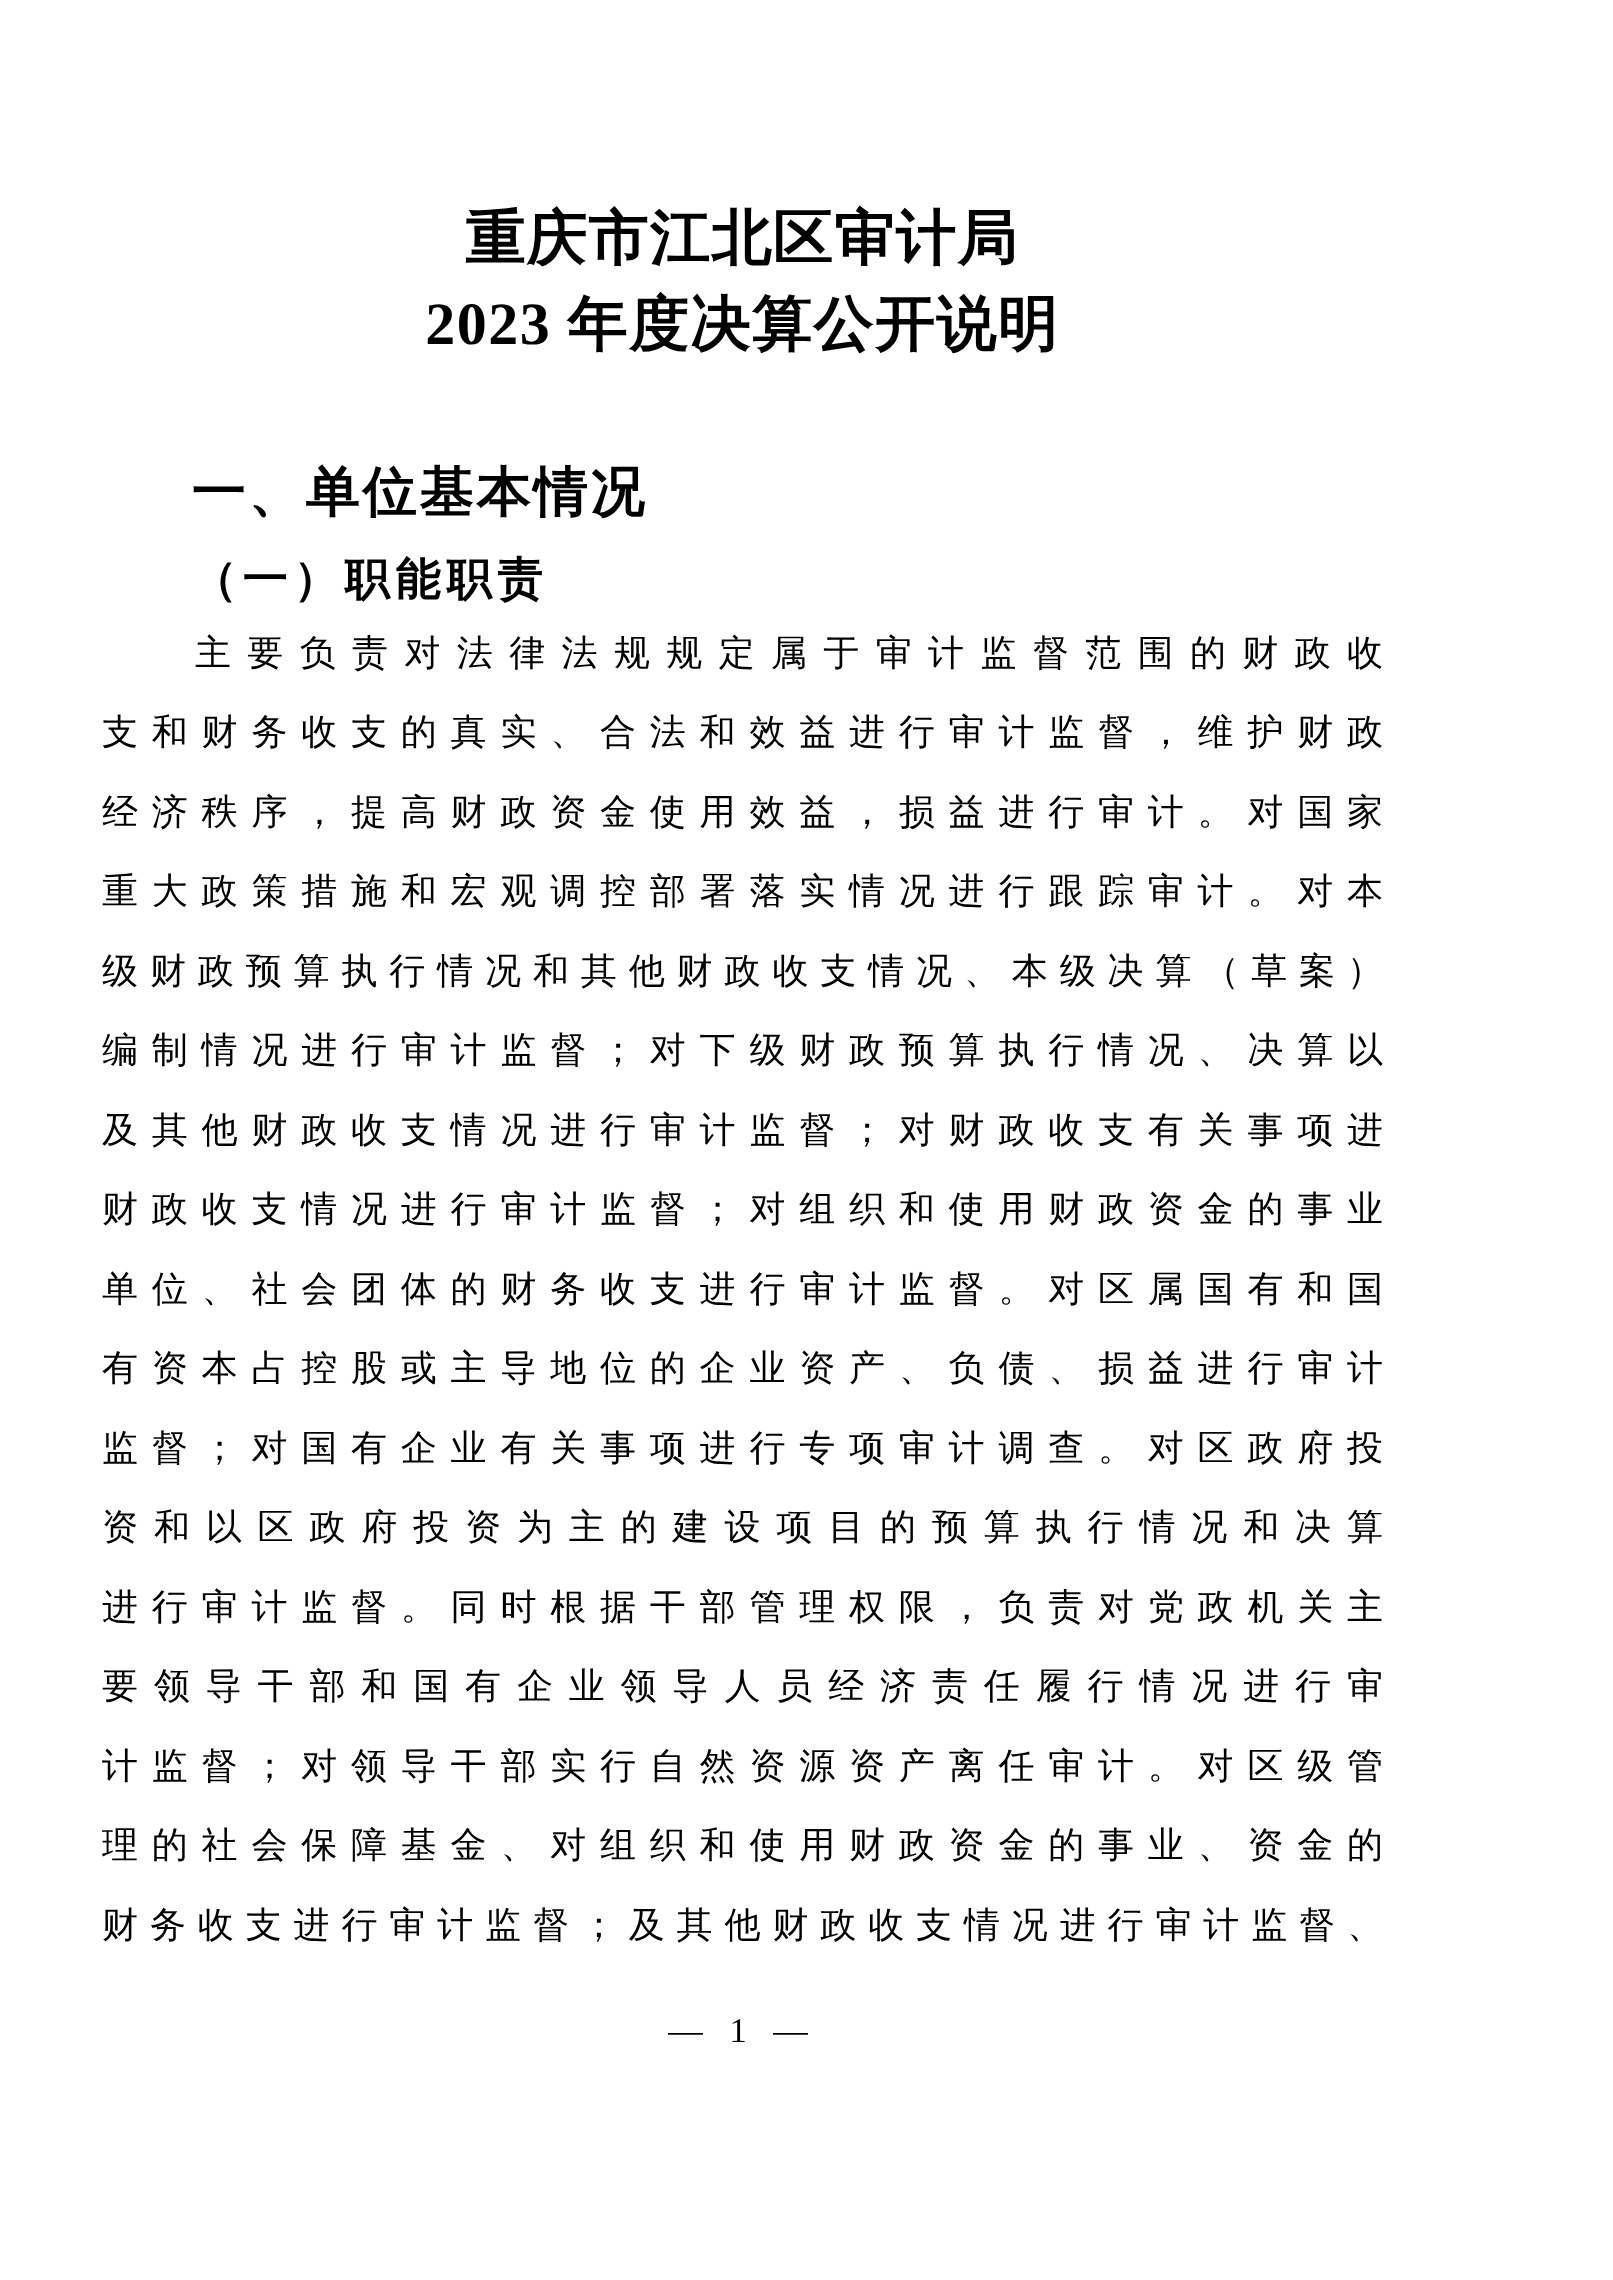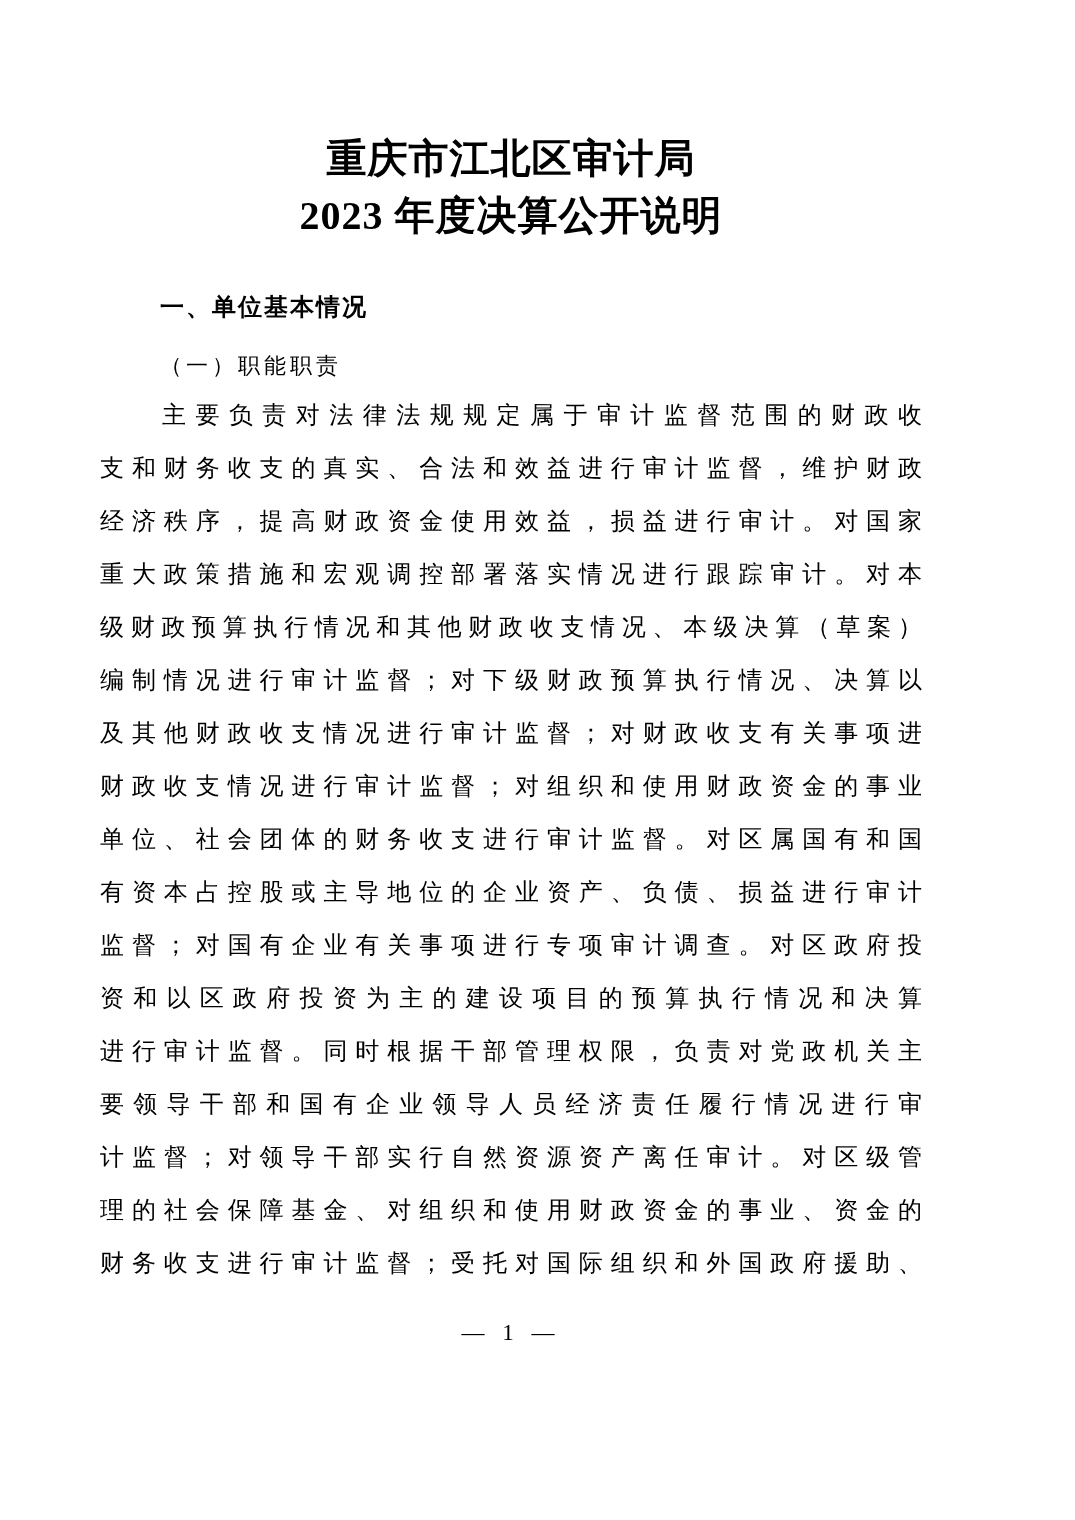--- a/index.html
+++ b/index.html
@@ -7,46 +7,46 @@
     padding: 0;
     background: #ffffff;
   }
   .page {
     position: relative;
     width: 1075px;
     height: 1520px;
     background: #ffffff;
     color: #000000;
     box-sizing: border-box;
-    padding: 0 153px 0 100px;
+    padding: 0 153px 0 68px;
     overflow: hidden;
     font-family: "Liberation Serif", serif;
   }
   .doc-title {
     margin: 130px 0 0 0;
     text-align: center;
     font-weight: bold;
     font-size: 40px;
     line-height: 57px;
     letter-spacing: 1px;
   }
   .section-heading {
-    margin: 45px 0 0 0;
+    margin: 66px 0 0 0;
     font-family: "Liberation Sans", sans-serif;
     font-weight: bold;
-    font-size: 24px;
+    font-size: 36px;
     line-height: 36px;
     text-indent: 60px;
     letter-spacing: 2px;
   }
   .subsection-heading {
     margin: 22px 0 0 0;
     font-family: "Liberation Serif", serif;
-    font-weight: normal;
-    font-size: 22px;
+    font-weight: bold;
+    font-size: 30px;
     line-height: 38px;
     text-indent: 60px;
     letter-spacing: 4px;
   }
   .body-paragraph {
     margin-top: 4px;
   }
   .body-line {
     font-size: 24px;
     line-height: 53px;
@@ -90,18 +90,18 @@
       <div class="body-line">及其他财政收支情况进行审计监督；对财政收支有关事项进</div>
       <div class="body-line">财政收支情况进行审计监督；对组织和使用财政资金的事业</div>
       <div class="body-line">单位、社会团体的财务收支进行审计监督。对区属国有和国</div>
       <div class="body-line">有资本占控股或主导地位的企业资产、负债、损益进行审计</div>
       <div class="body-line">监督；对国有企业有关事项进行专项审计调查。对区政府投</div>
       <div class="body-line">资和以区政府投资为主的建设项目的预算执行情况和决算</div>
       <div class="body-line">进行审计监督。同时根据干部管理权限，负责对党政机关主</div>
       <div class="body-line">要领导干部和国有企业领导人员经济责任履行情况进行审</div>
       <div class="body-line">计监督；对领导干部实行自然资源资产离任审计。对区级管</div>
       <div class="body-line">理的社会保障基金、对组织和使用财政资金的事业、资金的</div>
-      <div class="body-line">财务收支进行审计监督；受托对国际组织和外国政府援助、</div>
+      <div class="body-line">财务收支进行审计监督；及其他财政收支情况进行审计监督、</div>
     </div>
 
   <div class="page-footer">— 1 —</div>
 
 </div>
 
 </body></html>

